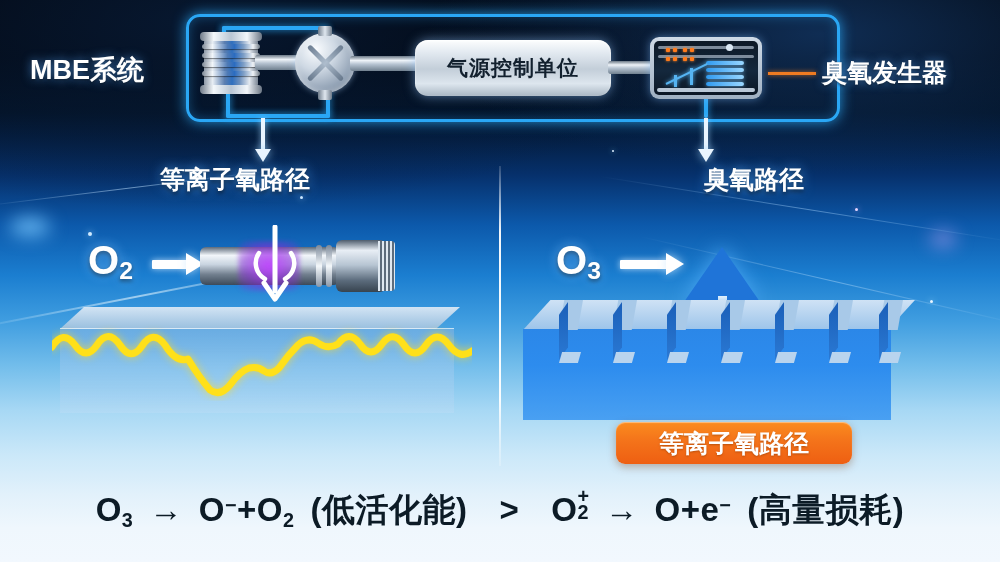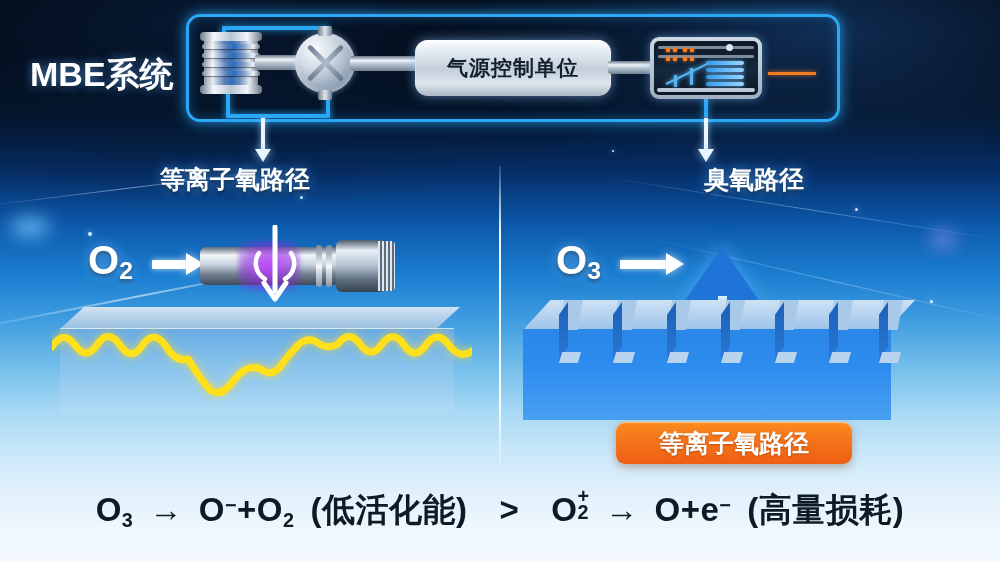--- a/index.html
+++ b/index.html
@@ -215,21 +215,21 @@
   <div class="streak" style="left:-20px;top:206px;width:300px;background:linear-gradient(90deg,rgba(255,255,255,0),rgba(190,225,255,.55),rgba(255,255,255,0));transform:rotate(-7deg);"></div>
   <div class="streak" style="left:600px;top:176px;width:420px;background:linear-gradient(90deg,rgba(255,255,255,0),rgba(170,215,255,.45),rgba(255,255,255,0));transform:rotate(9deg);"></div>
   <div class="streak" style="left:-40px;top:330px;width:360px;height:2px;background:linear-gradient(90deg,rgba(255,255,255,0),rgba(235,248,255,.6),rgba(255,255,255,0));transform:rotate(-11deg);"></div>
   <div class="streak" style="left:640px;top:236px;width:400px;background:linear-gradient(90deg,rgba(255,255,255,0),rgba(200,230,255,.4),rgba(255,255,255,0));transform:rotate(13deg);"></div>
   <div class="glowdot" style="left:88px;top:232px;width:4px;height:4px;background:#cfeaff;box-shadow:0 0 7px #9fd8ff;"></div>
   <div class="glowdot" style="left:300px;top:196px;width:3px;height:3px;background:#cfeaff;box-shadow:0 0 6px #9fd8ff;"></div>
   <div class="glowdot" style="left:855px;top:208px;width:3px;height:3px;background:#e6d5ff;box-shadow:0 0 6px #c9a6ff;"></div>
   <div class="glowdot" style="left:930px;top:300px;width:3px;height:3px;background:#e9f5ff;box-shadow:0 0 6px #a9dcff;"></div>
   <div class="glowdot" style="left:612px;top:150px;width:2px;height:2px;background:#dff0ff;box-shadow:0 0 5px #9fd8ff;"></div>
 
-  <div class="label-white" style="left:30px;top:52px;font-size:34px;">MBE系统</div>
+  <div class="label-white" style="left:30px;top:52px;font-size:27px;">MBE系统</div>
 
   <div id="frame"></div>
   <div class="pipe" style="left:222px;top:26px;width:4px;height:26px;"></div>
   <div class="pipe" style="left:222px;top:26px;width:106px;height:4px;"></div>
   <div class="pipe" style="left:324px;top:26px;width:4px;height:24px;"></div>
   <div class="pipe" style="left:226px;top:92px;width:4px;height:26px;"></div>
   <div class="pipe" style="left:226px;top:114px;width:104px;height:4px;"></div>
   <div class="pipe" style="left:326px;top:90px;width:4px;height:28px;"></div>
   <div class="pipe" style="left:704px;top:96px;width:4px;height:22px;"></div>
 
@@ -279,20 +279,21 @@
       <div class="plate" style="left:52px;top:41px;width:38px;"></div>
       <div class="ramp" style="left:12px;top:42px;width:46px;transform:rotate(-26deg);"></div>
       <div class="ramp" style="left:20px;top:34px;width:3px;height:12px;transform:rotate(0deg);"></div>
       <div class="ramp" style="left:36px;top:27px;width:3px;height:17px;transform:rotate(0deg);"></div>
       <div class="base"></div>
       <div class="glowdot" style="left:72px;top:3px;width:7px;height:7px;background:#dbe8f4;"></div>
     </div>
   </div>
 
   <div id="leader"></div>
+  <div class="label-white" style="left:822px;top:56px;font-size:25px;">臭氧发生器</div>
 
   <div class="downarrow" style="left:255px;top:118px;height:44px;">
     <div class="stem" style="height:32px;"></div>
     <div class="head" style="top:31px;"></div>
   </div>
   <div class="pathlabel" style="left:160px;top:163px;">等离子氧路径</div>
 
   <div class="downarrow" style="left:698px;top:118px;height:44px;">
     <div class="stem" style="height:32px;"></div>
     <div class="head" style="top:31px;"></div>

